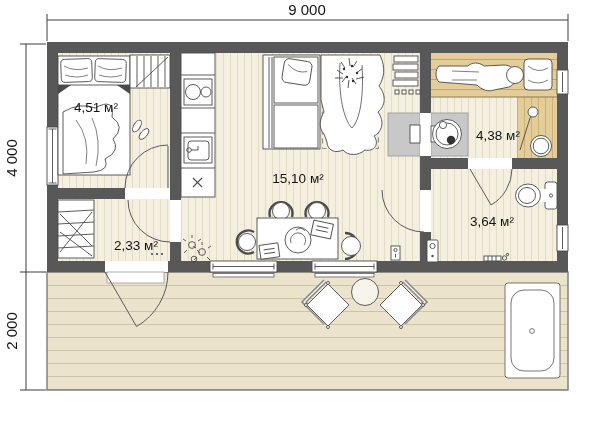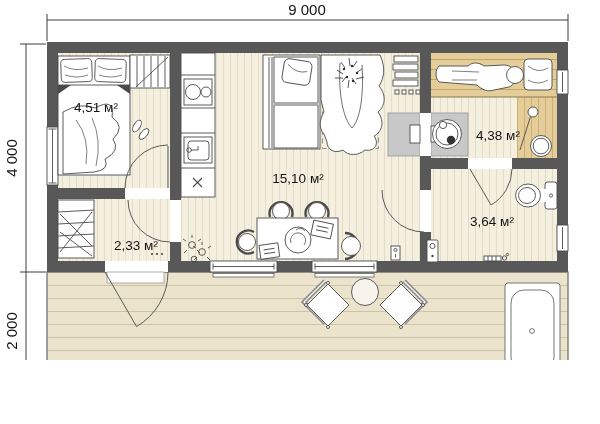--- a/index.html
+++ b/index.html
@@ -1,16 +1,16 @@
 <!DOCTYPE html>
 <html><head>
 <meta charset="utf-8">
 <style>
   html,body{margin:0;padding:0;background:#fff;}
-  .stage{position:relative;width:600px;height:360px;background:#ffffff;overflow:hidden;
+  .stage{position:relative;width:600px;height:424px;background:#ffffff;overflow:hidden;
          font-family:"Liberation Sans", sans-serif;}
   svg{display:block;}
   text{font-family:"Liberation Sans", sans-serif;fill:#141414;}
   .dim-label{font-size:15px;}
   .room-label{font-size:13.5px;}
 </style>
 </head>
 <body>
 
 <div class="stage">

